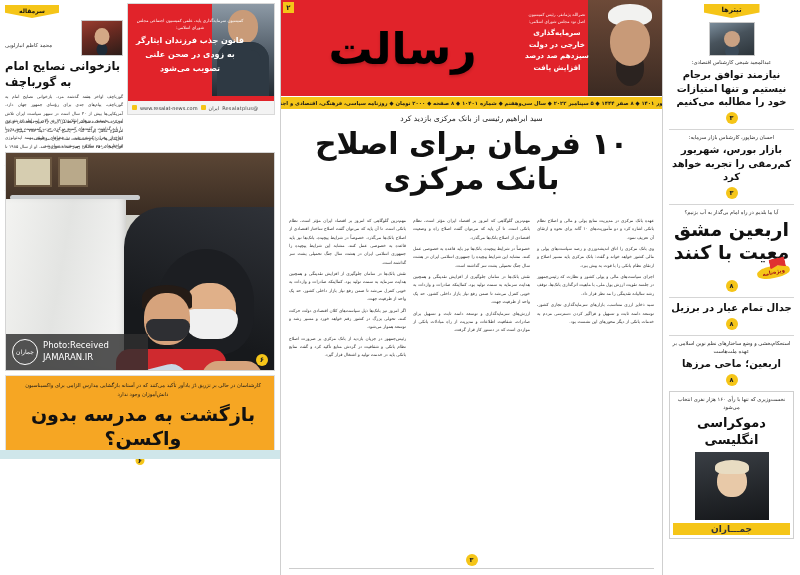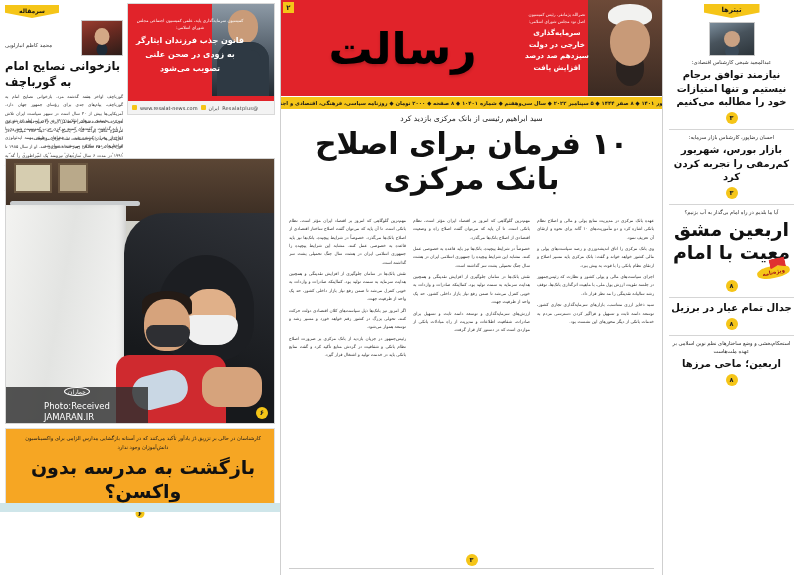--- a/index.html
+++ b/index.html
@@ -177,21 +177,21 @@
   }
   .col { flex:1; font-size:4.3px; line-height:1.95; text-align:justify; color:#333;}
   .col p { margin-bottom: 3px; }
   .main-foot{
     position:absolute; bottom:4px; left:0; right:0;
   }
   .foot-rule{ height:1px; background:#cdcdcd; margin: 2px 8px; }
 
   
   .leftcol {
-    width: 280px; height: 512px; position:relative;
+    width: 280px; height: 459px; position:relative;
     background:#fff; padding: 3px 5px 0 5px;
     display:flex; flex-direction:column; order:2;
   }
   .top-left-row{ display:flex; flex-direction:row; gap:4px; height:112px; }
   .editorial{
     width: 118px; position:relative; padding-top:2px;
   }
   .ed-ribbon{
     align-self:flex-end; margin-right:auto; margin-left:0;
     background:#f5c518; color:#111; font-size:6px; font-weight:bold;
@@ -310,21 +310,21 @@
     background:#f0f0f0; border-radius:10px 10px 20px 20px;
   }
   .pm-glove{
     position:absolute; right:86px; top:214px; width:56px;height:34px;
     background:#c9d7e4; border-radius:16px; transform: rotate(-14deg);
   }
   .pm-credit{
     position:absolute; left:0; bottom:0; width:142px; height:36px;
     background: rgba(48,48,48,.82);
     display:flex; align-items:center; gap:5px; padding:0 6px;
-    color:#fff; direction:ltr;flex-direction:column;
+    color:#fff; direction:ltr;
   }
   .pm-logo{
     width:26px;height:26px;border-radius:50%;
     border:1.5px solid #fff; display:flex;align-items:center;justify-content:center;
     font-size:6px; color:#fff;
   }
   .pm-credit-lines{ font-size:8.5px; line-height:1.35; }
   .pm-pgnum{
     position:absolute; right:6px; bottom:4px;
     width:12px;height:12px;border-radius:50%;background:#f5c518;
@@ -359,28 +359,28 @@
       <div class="sb-photo"></div>
       <div class="sb-kicker">عبدالمجید شیخی
 کارشناس اقتصادی:</div>
       <div class="sb-head">نیازمند توافق برجام نیستیم و تنها امتیازات خود را مطالبه می‌کنیم</div>
       <div class="pg-badge">۳</div>
     </div>
     <div class="sb-rule"></div>
 
     <div class="sb-item">
       <div class="sb-kicker">احسان رضاپور، کارشناس بازار سرمایه:</div>
-      <div class="sb-head">بازار بورس، شهریور کم‌رمقی را تجربه کردن کرد</div>
+      <div class="sb-head">بازار بورس، شهریور کم‌رمقی را تجربه خواهد کرد</div>
       <div class="pg-badge">۳</div>
     </div>
     <div class="sb-rule"></div>
 
     <div class="sb-item">
       <div class="sb-kicker">آیا ما بلدیم در راه امام بی‌گدار به آب بزنیم؟</div>
-      <div class="sb-head big">اربعین مشق معیت با امام</div>
+      <div class="sb-head big">اربعین مشق معیت با کنند</div>
       <div style="text-align:right;margin:-8px 4px 0 0;">
         <span class="stamp">
           <span class="flag"></span>
           <span>ویژه‌نامه</span>
         </span>
       </div>
       <div class="pg-badge">۸</div>
     </div>
     <div class="sb-rule"></div>
 
@@ -389,20 +389,26 @@
       <div class="pg-badge">۸</div>
     </div>
     <div class="sb-rule"></div>
 
     <div class="sb-item">
       <div class="sb-kicker">استحکام‌بخشی و وضع ساختارهای نظم نوین اسلامی بر عهده ملت‌هاست</div>
       <div class="sb-head sm">اربعین؛ ماحی مرزها</div>
       <div class="pg-badge">۸</div>
     </div>
 
+    <div class="boris-card">
+      <div class="sb-kicker">نخست‌وزیری که تنها با رأی ۱۶۰ هزار نفری انتخاب می‌شود</div>
+      <div class="sb-head" style="font-size:13px">دموکراسی انگلیسی</div>
+      <div class="boris-photo"></div>
+      <div class="j-strip">جمـــاران</div>
+    </div>
   </aside>
 
   <main class="center">
 
     <div class="masthead">
       <div class="corner-num">۲</div>
       <div class="mh-right">
         <div class="cleric"></div>
         <div class="mh-kicker">
           <div class="k-small">نصرالله پژمانفر، رئیس کمیسیون اصل نود مجلس شورای اسلامی:</div>

